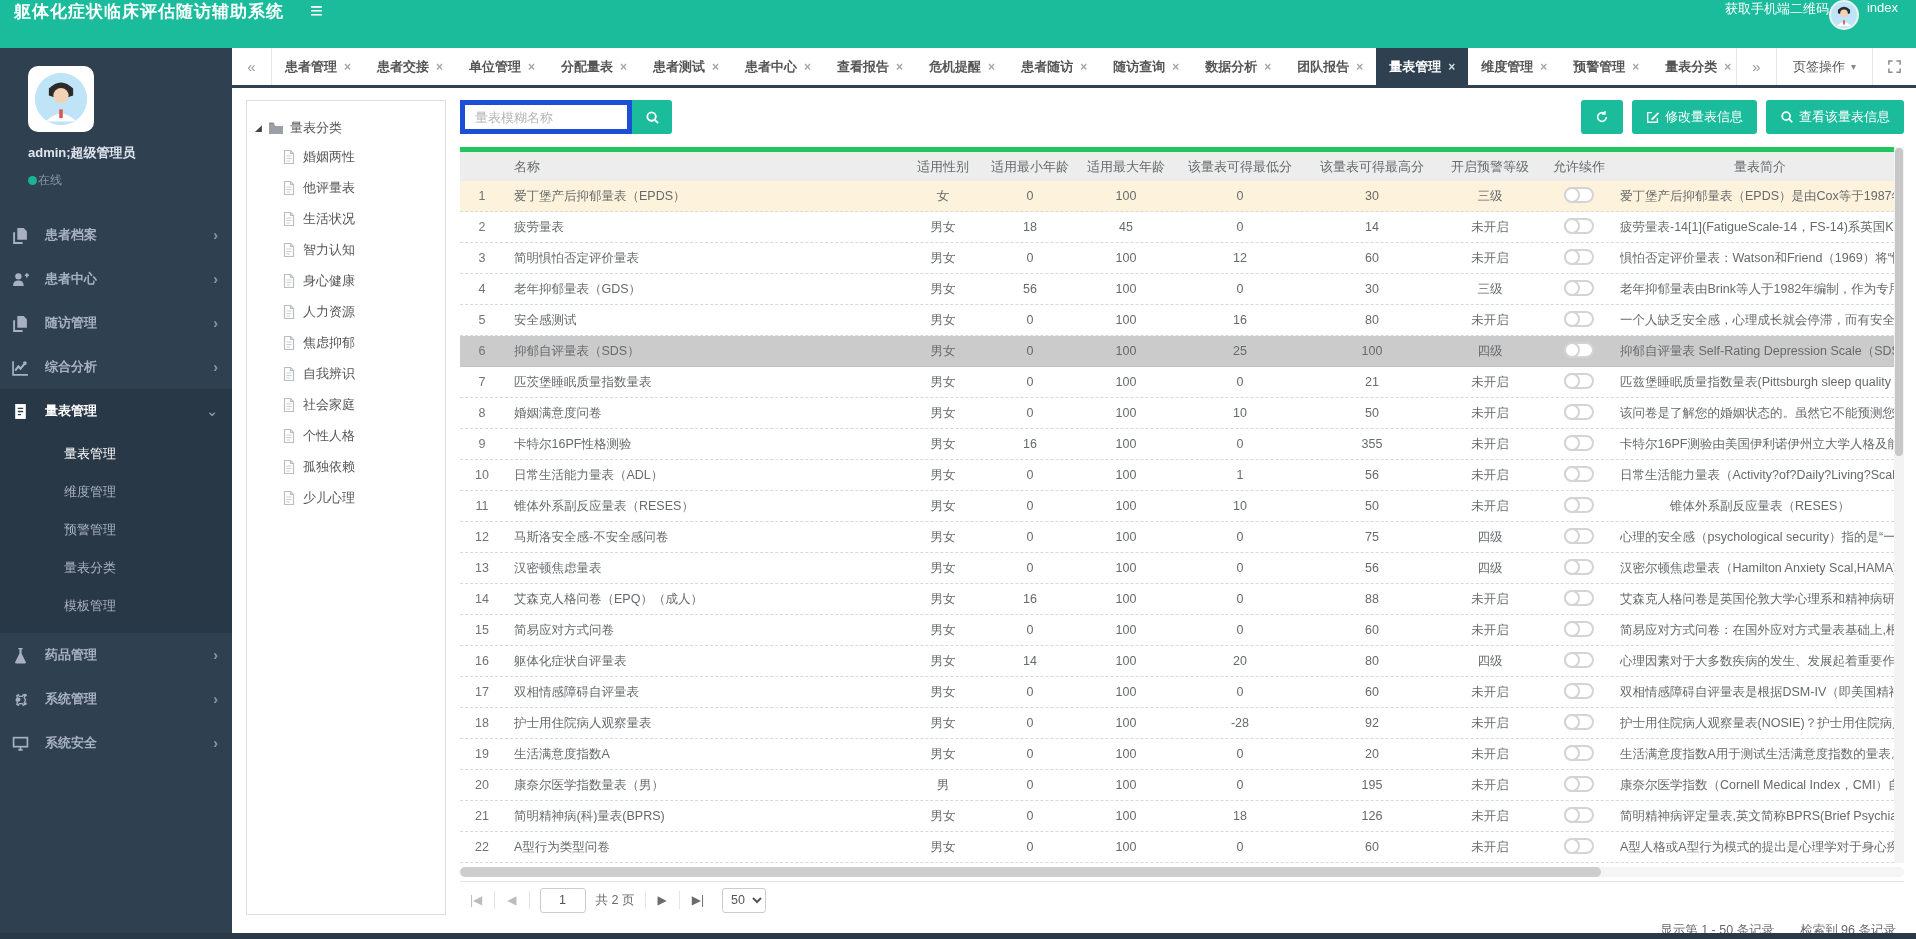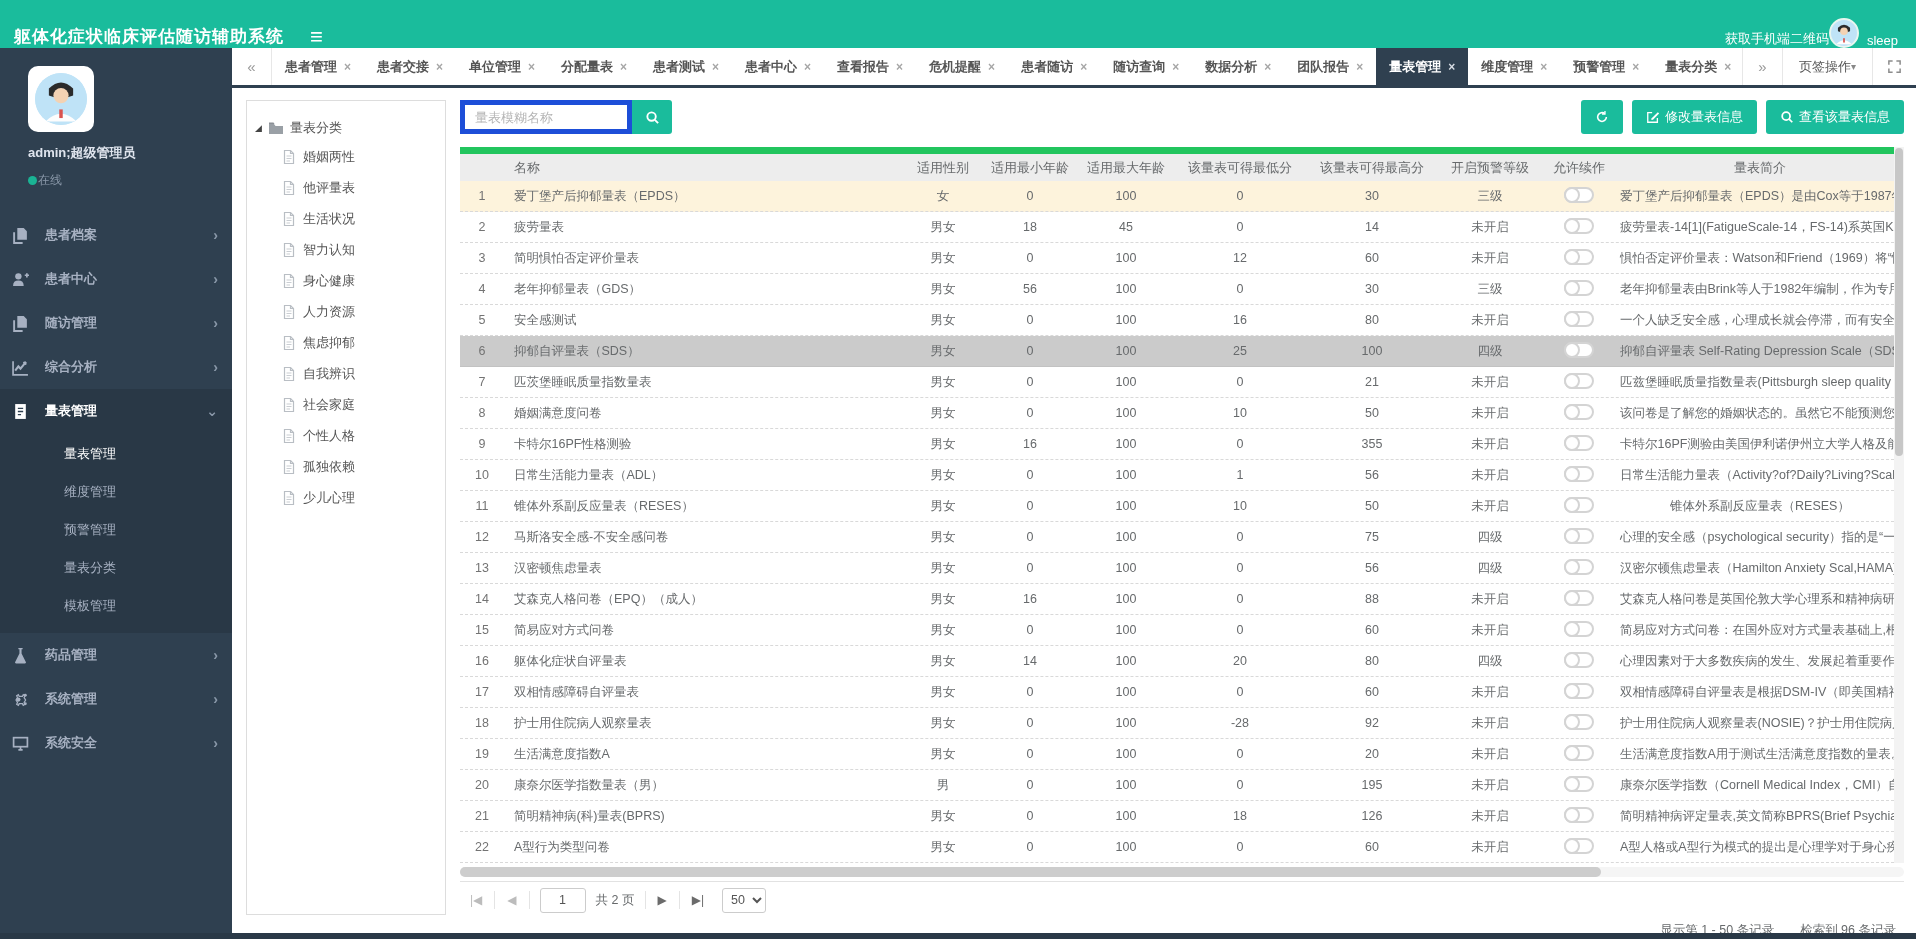--- a/index.html
+++ b/index.html
@@ -1,21 +1,21 @@
 <!DOCTYPE html>
 <html style="--primary: #1abc9c; --sidebar: #2f4050; --sidebar-active: #293846; --tab-active: #2f4050; --row-highlight: #fdf3dc; --row-selected: #cbcbcb; --online: #1ab394;"><head>
 <meta charset="utf-8">
 <style>
   * { margin:0; padding:0; box-sizing:border-box; }
   html,body { width:1916px; height:939px; overflow:hidden; }
   body { font-family:"Liberation Sans","DejaVu Sans",sans-serif; font-size:13px; background:#fff; color:#676a6c; }
   .app { position:relative; width:1916px; height:939px; overflow:hidden; }
 
   
-  .topbar { height:48px; background:var(--primary,#1abc9c); display:flex; align-items:flex-end; color:#fff; padding:0 18px 0 14px; }
+  .topbar { height:48px; background:var(--primary,#1abc9c); display:flex; align-items:flex-start; color:#fff; padding:0 18px 0 14px; }
   .brand { font-size:17px; font-weight:bold; letter-spacing:1px; }
   .hamburger { font-size:22px; margin-left:26px; cursor:pointer; line-height:1; }
   .top-spacer { flex:1; }
   .qr-link { font-size:13px; cursor:pointer; }
   .avatar-round { width:30px; height:30px; border-radius:50%; background:#cfe9f7; border:2px solid #e8f6f0; overflow:hidden; margin-right:8px; }
   .top-user { font-size:13px; }
 
   
   .layout { display:flex; height:891px; }
   .sidebar { width:232px; background:var(--sidebar,#2f4050); flex:none; overflow:hidden; }
@@ -42,21 +42,21 @@
 
   
   .tabbar { height:40px; background:#fff; display:flex; align-items:stretch; border-bottom:3px solid #2f4050; flex:none; }
   .tab-scroll { width:40px; display:flex; align-items:center; justify-content:center; color:#999; font-size:15px; border-right:1px solid #e7e7e7; cursor:pointer; flex:none; }
   .tab-scroll.right { border-right:none; border-left:1px solid #e7e7e7; }
   .tabs { flex:1; display:flex; overflow:hidden; }
   .tab { display:flex; align-items:center; gap:7px; padding:0 13px; font-size:13px; color:#555; white-space:nowrap; cursor:pointer;font-weight:bold; }
   .tab .x { color:#a6a6a6; font-size:12px; }
   .tab.active { background:var(--tab-active,#2f4050); color:#fff; }
   .tab.active .x { color:#d8dde4; }
-  .tab-ops { display:flex; align-items:center; padding:0 16px; color:#555; border-left:1px solid #e7e7e7; cursor:pointer; white-space:nowrap; flex:none; }
+  .tab-ops { display:flex; align-items:center; gap:6px; padding:0 16px; color:#555; border-left:1px solid #e7e7e7; cursor:pointer; white-space:nowrap; flex:none; }
   .tab-ops .caret { font-size:10px; color:#888; }
   .tab-expand { width:44px; display:flex; align-items:center; justify-content:center; border-left:1px solid #e7e7e7; color:#8c8c8c; cursor:pointer; flex:none; }
   .tab-expand svg { width:15px; height:15px; }
 
   
   .workspace { flex:1; display:flex; min-height:0; padding:12px 12px 0 14px; gap:14px; }
   .tree-panel { width:200px; border:1px solid #ddd; flex:none; padding:14px 8px; overflow:hidden; margin-bottom:24px; }
   .tree-root { display:flex; align-items:center; gap:6px; color:#555; cursor:pointer; height:26px; }
   .tree-expander { font-size:9px; color:#444; }
   .tree-root .icon, .tree-item .icon { width:16px; height:16px; flex:none; }
@@ -73,21 +73,21 @@
   .search-btn { width:40px; height:34px; background:var(--primary,#1abc9c); border:none; border-radius:0 3px 3px 0; display:flex; align-items:center; justify-content:center; cursor:pointer; color:#fff; }
   .search-btn svg { width:15px; height:15px; }
   .toolbar-spacer { flex:1; }
   .tb-btn { height:34px; background:var(--primary,#1abc9c); color:#fff; border:none; border-radius:3px; font-size:13px; display:flex; align-items:center; gap:5px; padding:0 14px; margin-left:9px; cursor:pointer; font-family:inherit; }
   .tb-btn svg { width:14px; height:14px; }
   .tb-btn.square { width:42px; padding:0; justify-content:center; }
 
   
   .table-wrap { position:relative; flex:none; }
   .grid-row { display:grid; grid-template-columns:44px 400px 78px 96px 96px 132px 132px 104px 74px minmax(0,1fr); align-items:center; }
-  .thead { height:34px; background:#ededed; color:#676a6c; border-top:7px solid #22c55e; }
+  .thead { height:34px; background:#ededed; color:#676a6c; border-top:5px solid #22c55e; }
   .thead .cell { font-size:13px; }
   .trow { height:31px; border-bottom:1px dashed #d9d9d9; background:#fff; color:#676a6c; cursor:pointer; }
   .trow.highlight { background:var(--row-highlight,#fdf3dc); }
   .trow.selected { background:var(--row-selected,#cbcbcb); border-bottom:1px solid #c2c2c2; }
   .cell { white-space:nowrap; overflow:hidden; font-size:12.5px; }
   .cell.num { text-align:center; color:#737373; }
   .cell.name { text-align:left; padding-left:10px; }
   .cell.c { text-align:center; }
   .cell.intro { text-align:center; padding:0 4px; }
   .toggle { width:30px; height:16px; border:2px solid #d4d4d4; border-radius:9px; display:inline-block; position:relative; background:#fff; }
@@ -123,21 +123,21 @@
     <span class="qr-link">获取手机端二维码</span>
     <span class="avatar-round">
       <svg viewBox="0 0 30 30" width="26" height="26">
         <circle cx="15" cy="15" r="15" fill="#bfe3f7"></circle>
         <path d="M8 9 q7 -7 14 0 l0 4 q-7 3 -14 0 z" fill="#2b2b2b"></path>
         <circle cx="15" cy="13" r="4.4" fill="#f3d2b3"></circle>
         <path d="M6 28 q9 -9 18 0 z" fill="#fdfdfd"></path>
         <rect x="14" y="21" width="2" height="5" fill="#d9534f"></rect>
       </svg>
     </span>
-    <span class="top-user">sleep</span>
+    <span class="top-user">index</span>
   </div>
 
   <div class="layout">
 
     <div class="sidebar">
       <div class="profile">
         <div class="avatar-card">
           <span class="avatar-circle">
             <svg viewBox="0 0 30 30" width="52" height="52">
               <circle cx="15" cy="15" r="15" fill="#bfe3f7"></circle>

